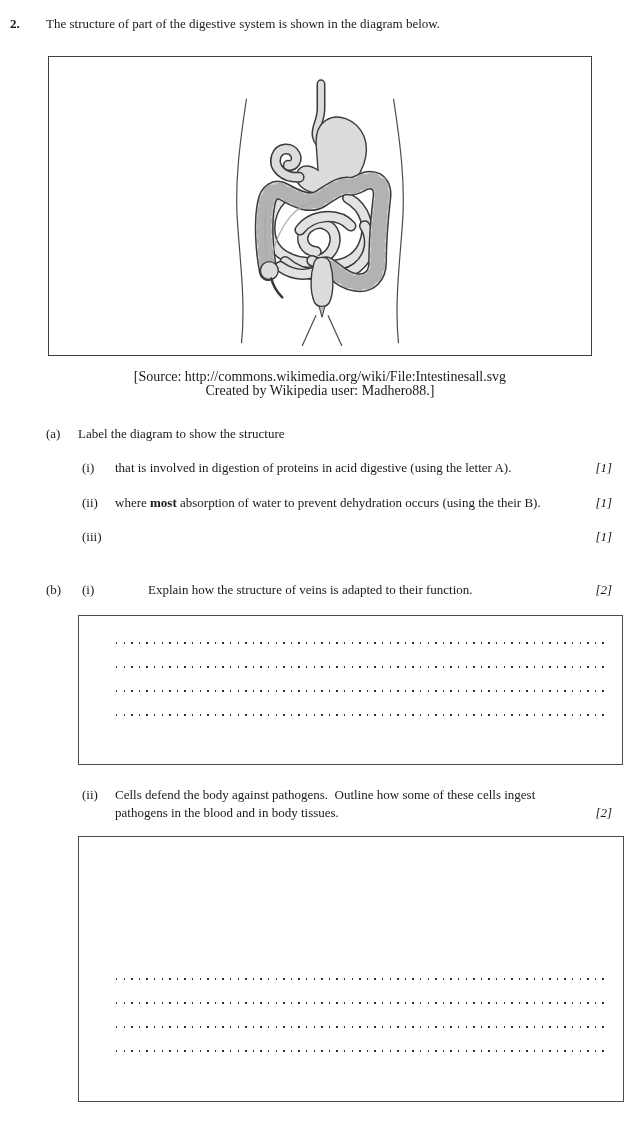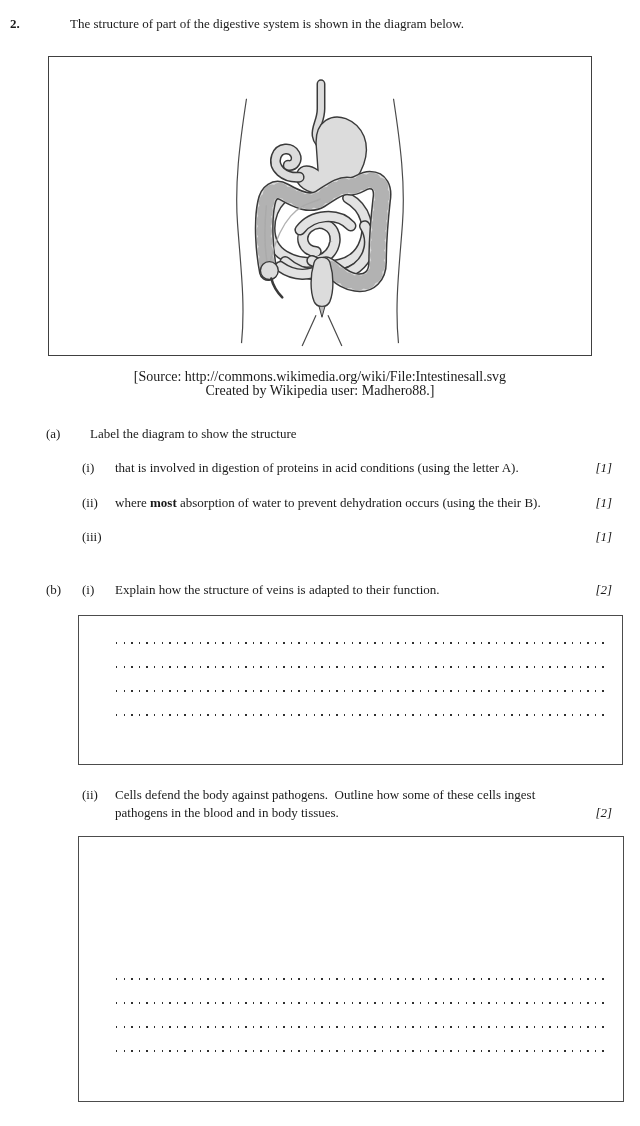--- a/index.html
+++ b/index.html
@@ -33,21 +33,21 @@
   .lbl-2{position:absolute;left:82px;}
   .txt-2{position:absolute;left:78px;}
   .txt-3{position:absolute;left:115px;width:482px;}
 </style>
 </head>
 <body>
 
 <div id="page">
 
   <div class="abs bold" style="left:10px;top:15px;">2.</div>
-  <div class="abs" style="left:46px;top:15px;margin-left:24px;">The structure of part of the digestive system is shown in the diagram below.</div>
+  <div class="abs" style="left:46px;top:15px;">The structure of part of the digestive system is shown in the diagram below.</div>
 
   <div class="diagram-box">
     <svg width="542" height="298" viewBox="0 0 544 300">
 
       <g fill="none" stroke="#4a4a4a" stroke-width="1.2">
         <path d="M 198 42 C 191 88 186 128 189 168 C 192 210 197 248 193 288"></path>
         <path d="M 346 42 C 353 88 358 128 355 168 C 352 210 347 248 351 288"></path>
       </g>
 
       <g fill="none" stroke-linecap="round">
@@ -92,36 +92,36 @@
         <path d="M 271 251 L 274 262 L 277 251 Z" fill="#bdbdbd" stroke="#3a3a3a" stroke-width="1"></path>
         <path d="M 268 260 L 254 291 M 280 260 L 294 291" fill="none" stroke="#4a4a4a" stroke-width="1.2"></path>
       </g>
     </svg>
   </div>
 
   <div class="src" style="top:370px;">[Source: http://commons.wikimedia.org/wiki/File:Intestinesall.svg</div>
   <div class="src" style="top:384px;">Created by Wikipedia user: Madhero88.]</div>
 
   <div class="lbl-1" style="top:425px;">(a)</div>
-  <div class="txt-2" style="top:425px;margin-left:12px;">Label the diagram to show the structure</div>
+  <div class="txt-2" style="top:425px;">Label the diagram to show the structure</div>
 
   <div class="lbl-2" style="top:459px;">(i)</div>
-  <div class="txt-3" style="top:459px;"><span>that is involved in digestion of proteins in acid conditions (using the letter A).</span><span class="bold"></span><span></span></div>
+  <div class="txt-3" style="top:459px;"><span>that is involved in digestion of proteins in acid digestive (using the letter A).</span><span class="bold"></span><span></span></div>
   <div class="mark" style="top:459px;">[1]</div>
 
   <div class="lbl-2" style="top:494px;">(ii)</div>
   <div class="txt-3" style="top:494px;"><span>where </span><span class="bold">most</span><span> absorption of water to prevent dehydration occurs (using the their B).</span></div>
   <div class="mark" style="top:494px;">[1]</div>
 
   <div class="lbl-2" style="top:528px;">(iii)</div>
   <div class="mark" style="top:528px;">[1]</div>
 
   <div class="lbl-1" style="top:581px;">(b)</div>
   <div class="lbl-2" style="top:581px;">(i)</div>
-  <div class="txt-3" style="top:581px;">Explain how the structure of veins is adapted to their function.</div>
+  <div class="txt-3" style="top:581px;margin-left:33px;">Explain how the structure of veins is adapted to their function.</div>
   <div class="mark" style="top:581px;">[2]</div>
 
   <div id="answer-box-1" class="answer-box">
     <div class="dots" style="top:26px;"></div>
     <div class="dots" style="top:50px;"></div>
     <div class="dots" style="top:74px;"></div>
     <div class="dots" style="top:98px;"></div>
   </div>
 
   <div class="lbl-2" style="top:786px;">(ii)</div>

